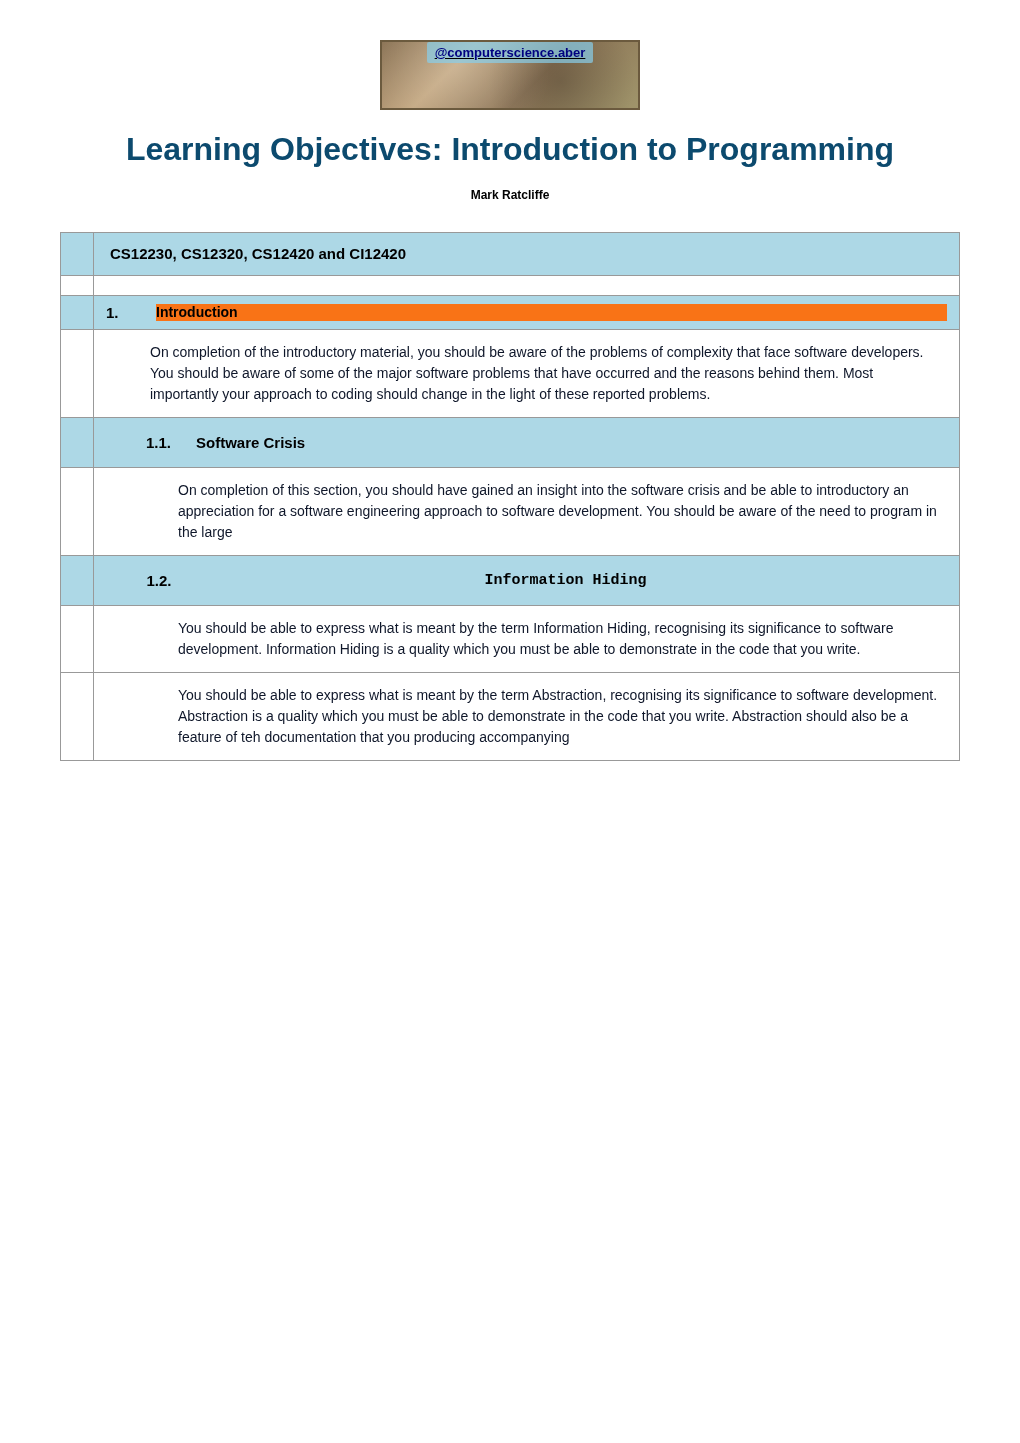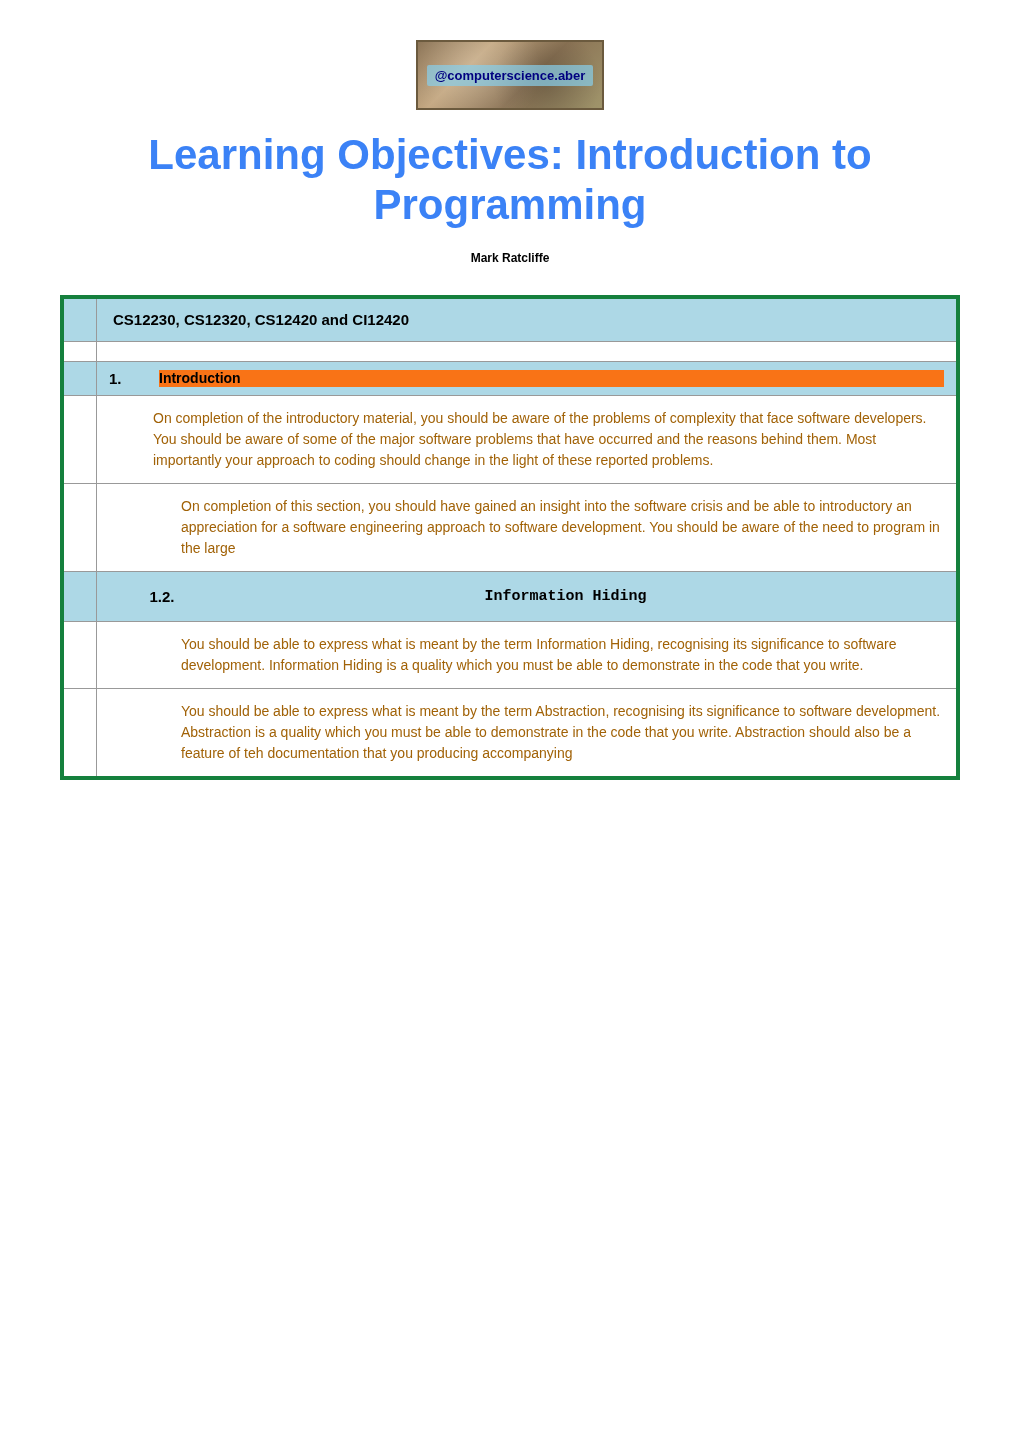--- a/index.html
+++ b/index.html
@@ -17,29 +17,30 @@
       color: #000000;
     }
 
     .header-logo {
       display: flex;
       justify-content: center;
       margin-bottom: 20px;
     }
 
     .logo-box {
-      width: 188px;
+      width: 260px;
       height: 70px;
       background: linear-gradient(135deg, #8B7355 0%, #C4A882 30%, #8B7355 60%, #A0956B 100%);
       border: 2px solid #6B5A3E;
       display: flex;
-      align-items: center;
+      align-items: flex-start;
       justify-content: center;
       position: relative;
       overflow: hidden;
+      text-decoration: underline;
     }
 
     .logo-box::before {
       content: '';
       position: absolute;
       top: 0; left: 0; right: 0; bottom: 0;
       background:
         radial-gradient(circle at 30% 40%, rgba(255,255,255,0.15) 0%, transparent 50%),
         radial-gradient(circle at 70% 60%, rgba(0,0,0,0.2) 0%, transparent 40%);
     }
@@ -50,38 +51,38 @@
       font-size: 13px;
       text-align: center;
       z-index: 1;
       background: rgba(135, 206, 235, 0.7);
       padding: 3px 8px;
       border-radius: 2px;
     }
 
     .page-title {
       text-align: center;
-      font-size: 42px;
-      font-weight: bold;
-      color: #3b82f6;
+      font-size: 32px;
+      font-weight: bold;
+      color: #0c4a6e;
       line-height: 1.2;
       margin-bottom: 20px;
     }
 
     .author {
       text-align: center;
       font-weight: bold;
       font-size: 12px;
       margin-bottom: 30px;
     }
 
     .main-table {
       width: 100%;
       border-collapse: collapse;
-      border: 4px solid #15803d;
+      border: 1px solid #15803d;
     }
 
     .main-table td {
       border: 1px solid #999999;
       vertical-align: top;
     }
 
     .course-header-row td {
       background-color: #ADD8E6;
       padding: 12px 16px;
@@ -110,21 +111,21 @@
       width: 50px;
       min-width: 50px;
       font-weight: bold;
       background-color: #ADD8E6;
     }
 
     .content-cell {
       padding: 12px 16px;
       font-size: 14px;
       line-height: 1.5;
-      color: #a16207;
+      color: #0f172a;
     }
 
     .subsection-num {
       width: 50px;
       min-width: 50px;
       font-weight: bold;
       background-color: #ADD8E6;
       padding: 8px 12px;
       font-size: 14px;
     }
@@ -191,20 +192,34 @@
         <tbody>
               <tr>
           <td style="width:40px; border:none;"></td>
           <td class="content-cell" style="border:none;">On completion of the introductory material, you should be aware of the problems of complexity that face software developers. You should be aware of some of the major software problems that have occurred and the reasons behind them. Most importantly your approach to coding should change in the light of these reported problems.</td>
         </tr>
       </tbody>
           </table>
     </td>
   </tr>
 
+  <tr class="section-header-row">
+    <td class="left-marker"></td>
+    <td>
+      <table style="width:100%; border-collapse:collapse;">
+        <tbody>
+              <tr>
+          <td style="width:28px; background:#ADD8E6; border:none;"></td>
+          <td class="subsection-num" style="border:none;">1.1.</td>
+          <td class="subsection-title-cell" style="border:none;">Software Crisis</td>
+        </tr>
+      </tbody>
+          </table>
+    </td>
+  </tr>
 
   <tr>
     <td class="left-marker"></td>
     <td>
       <table style="width:100%; border-collapse:collapse;">
         <tbody>
               <tr>
           <td style="width:28px; border:none;"></td>
           <td style="width:40px; border:none;"></td>
           <td class="content-cell" style="border:none;">On completion of this section, you should have gained an insight into the software crisis and be able to introductory an appreciation for a software engineering approach to software development. You should be aware of the need to program in the large</td>

